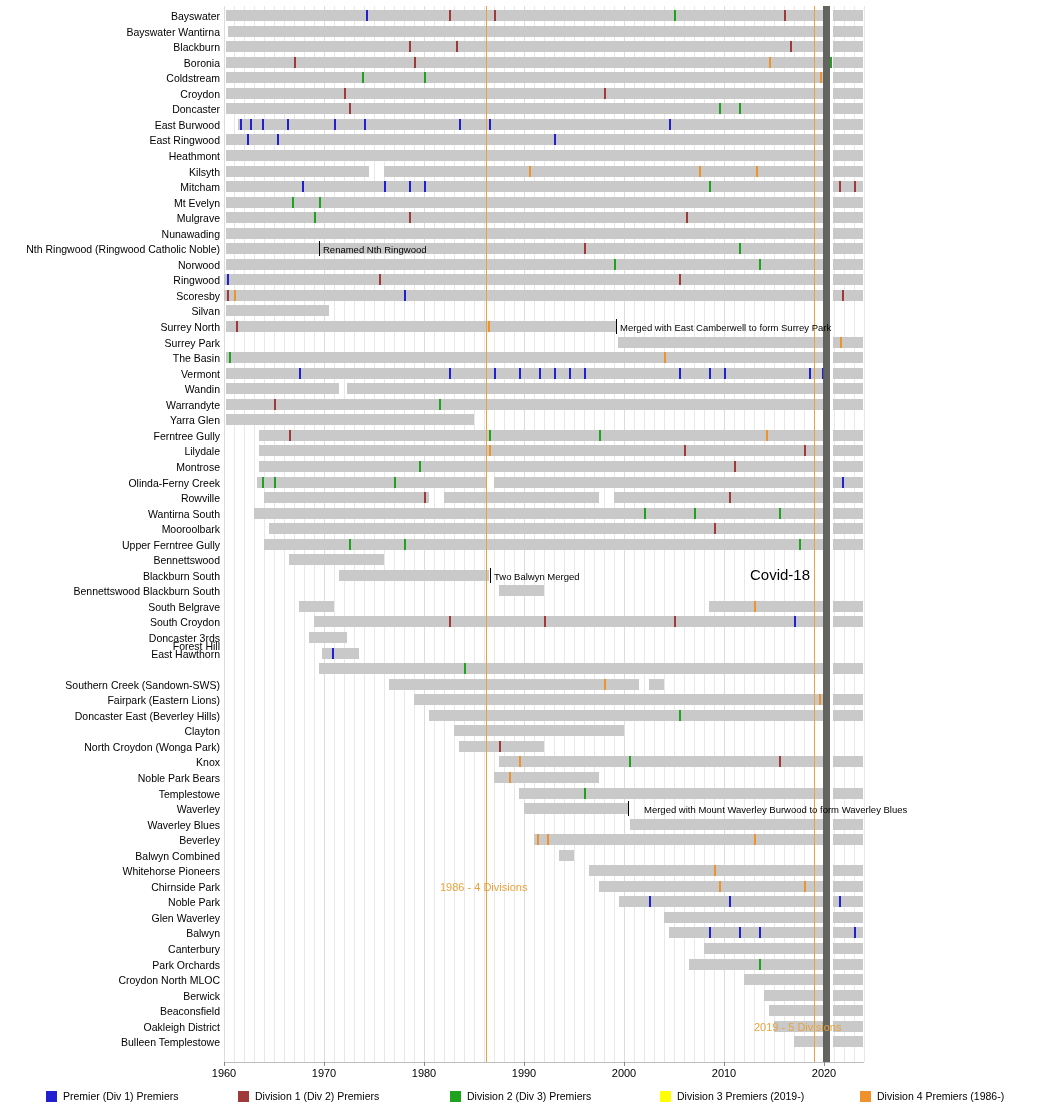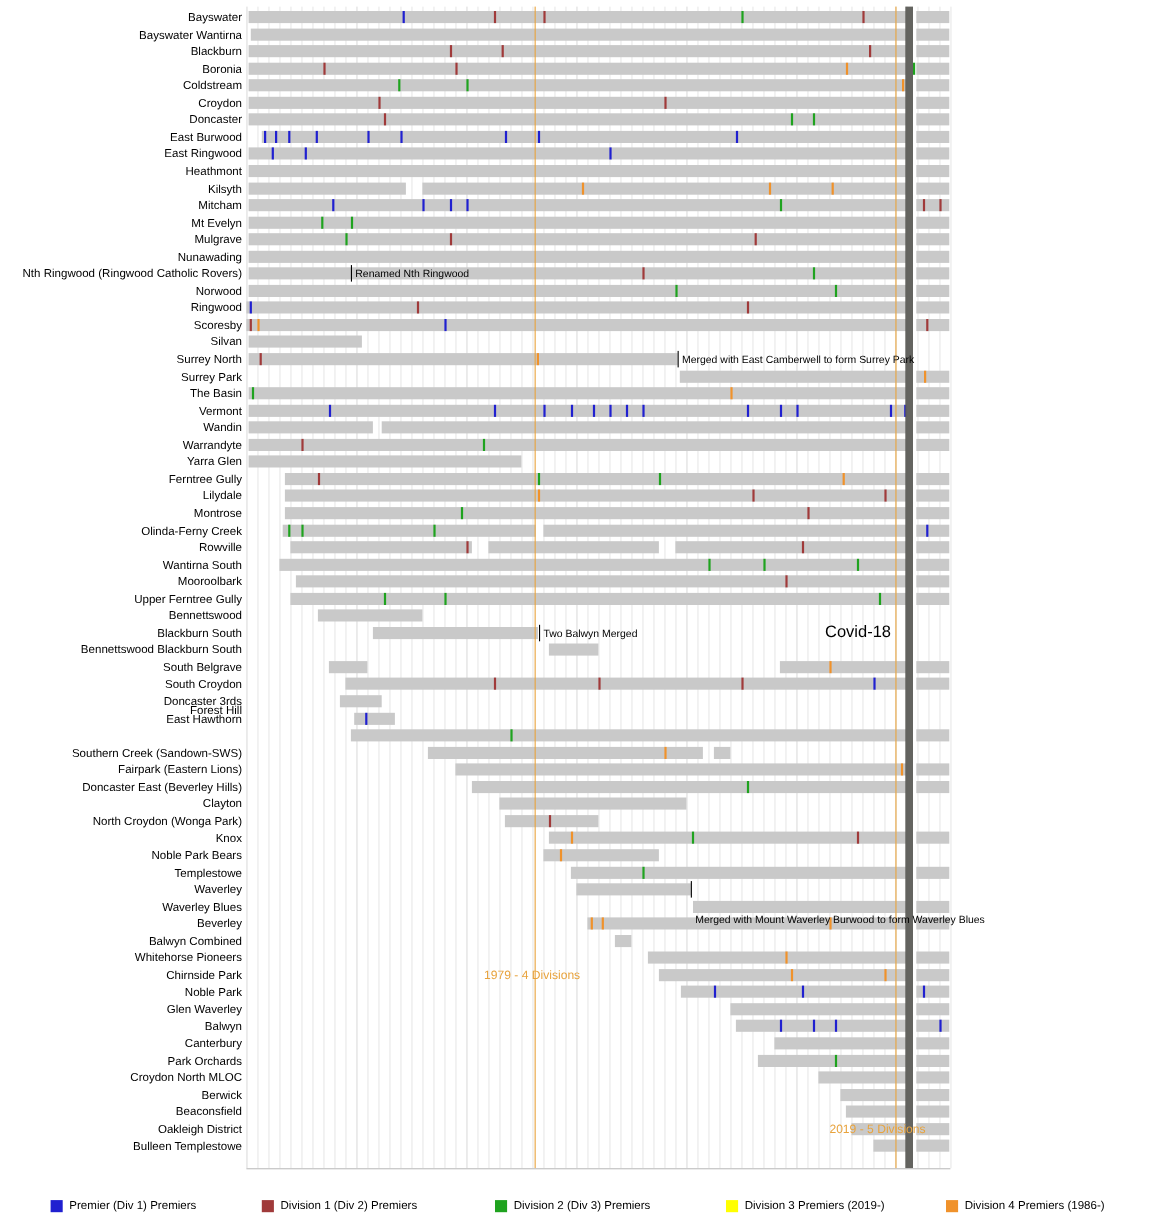--- a/index.html
+++ b/index.html
@@ -68,21 +68,21 @@
       <div class="row-label" style="top: 88.75px;">Croydon</div>
       <div class="row-label" style="top: 104.3px;">Doncaster</div>
       <div class="row-label" style="top: 119.85px;">East Burwood</div>
       <div class="row-label" style="top: 135.4px;">East Ringwood</div>
       <div class="row-label" style="top: 150.95px;">Heathmont</div>
       <div class="row-label" style="top: 166.5px;">Kilsyth</div>
       <div class="row-label" style="top: 182.05px;">Mitcham</div>
       <div class="row-label" style="top: 197.6px;">Mt Evelyn</div>
       <div class="row-label" style="top: 213.15px;">Mulgrave</div>
       <div class="row-label" style="top: 228.7px;">Nunawading</div>
-      <div class="row-label" style="top: 244.25px;">Nth Ringwood (Ringwood Catholic Rovers)</div>
+      <div class="row-label" style="top: 244.25px;">Nth Ringwood (Ringwood Catholic Noble)</div>
       <div class="row-label" style="top: 259.8px;">Norwood</div>
       <div class="row-label" style="top: 275.35px;">Ringwood</div>
       <div class="row-label" style="top: 290.9px;">Scoresby</div>
       <div class="row-label" style="top: 306.45px;">Silvan</div>
       <div class="row-label" style="top: 322px;">Surrey North</div>
       <div class="row-label" style="top: 337.55px;">Surrey Park</div>
       <div class="row-label" style="top: 353.1px;">The Basin</div>
       <div class="row-label" style="top: 368.65px;">Vermont</div>
       <div class="row-label" style="top: 384.2px;">Wandin</div>
       <div class="row-label" style="top: 399.75px;">Warrandyte</div>
@@ -463,28 +463,44 @@
         <div class="covid-band" style="left: 599px; background: rgb(92, 92, 87);"></div>
       </div>
     <div class="ann-layer">
         <div class="ann-line" style="left: 95px; top: 235.25px; height: 15px;"></div>
         <div class="ann-text" style="left: 99px; top: 238.25px;">Renamed Nth Ringwood</div>
         <div class="ann-line" style="left: 392px; top: 313px; height: 15px;"></div>
         <div class="ann-text" style="left: 396px; top: 316px;">Merged with East Camberwell to form Surrey Park</div>
         <div class="ann-line" style="left: 266px; top: 561.8px; height: 15px;"></div>
         <div class="ann-text" style="left: 270px; top: 564.8px;">Two Balwyn Merged</div>
         <div class="ann-line" style="left: 404px; top: 795.05px; height: 15px;"></div>
-        <div class="ann-text" style="left: 408px; top: 798.05px; margin-top: 27px;">Merged with Mount Waverley Burwood to form Waverley Blues</div>
+        <div class="ann-text" style="left: 420px; top: 798.05px;">Merged with Mount Waverley Burwood to form Waverley Blues</div>
         <div class="covid-label" style="left: 526px; top: 559.8px;">Covid-18</div>
-        <div class="div-text" style="left: 216px; top: 874.8px;">1979 - 4 Divisions</div>
+        <div class="div-text" style="left: 216px; top: 874.8px;">1986 - 4 Divisions</div>
         <div class="div-text" style="left: 530px; top: 1014.75px;">2019 - 5 Divisions</div>
       </div>
   </div>
 
   <div class="axis-line"></div>
+  <div class="xaxis">
+      <div class="xtick" style="left: 0px;"></div>
+      <div class="xlab" style="left: 0px;">1960</div>
+      <div class="xtick" style="left: 100px;"></div>
+      <div class="xlab" style="left: 100px;">1970</div>
+      <div class="xtick" style="left: 200px;"></div>
+      <div class="xlab" style="left: 200px;">1980</div>
+      <div class="xtick" style="left: 300px;"></div>
+      <div class="xlab" style="left: 300px;">1990</div>
+      <div class="xtick" style="left: 400px;"></div>
+      <div class="xlab" style="left: 400px;">2000</div>
+      <div class="xtick" style="left: 500px;"></div>
+      <div class="xlab" style="left: 500px;">2010</div>
+      <div class="xtick" style="left: 600px;"></div>
+      <div class="xlab" style="left: 600px;">2020</div>
+    </div>
 
   <div class="legend">
       <div class="legend-item" style="left: 46px;">
         <span class="legend-swatch" style="background: rgb(32, 32, 208);"></span>
         <span>Premier (Div 1) Premiers</span>
       </div>
       <div class="legend-item" style="left: 238px;">
         <span class="legend-swatch" style="background: rgb(160, 58, 58);"></span>
         <span>Division 1 (Div 2) Premiers</span>
       </div>

